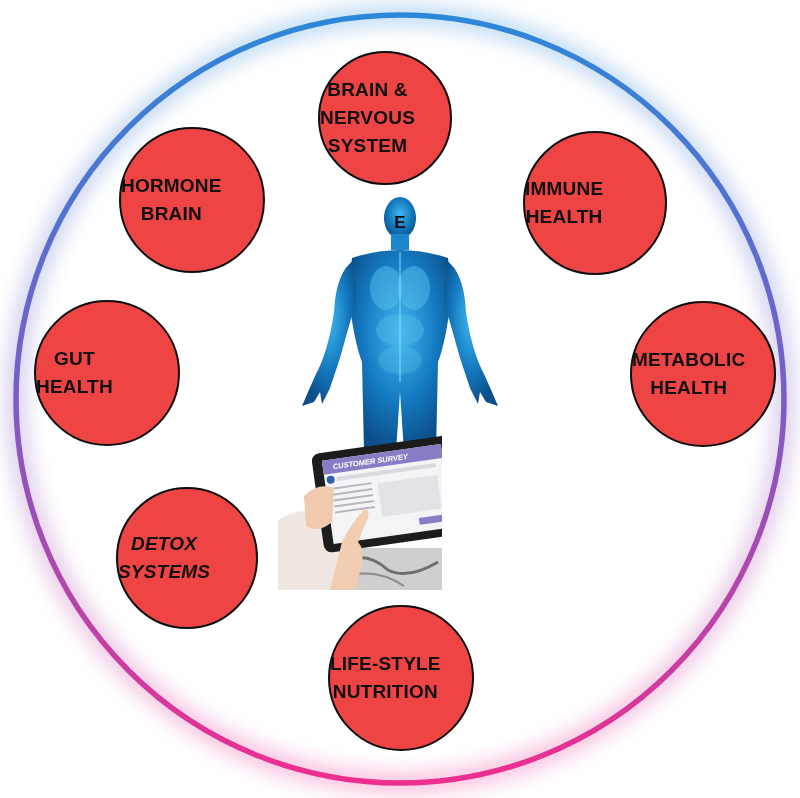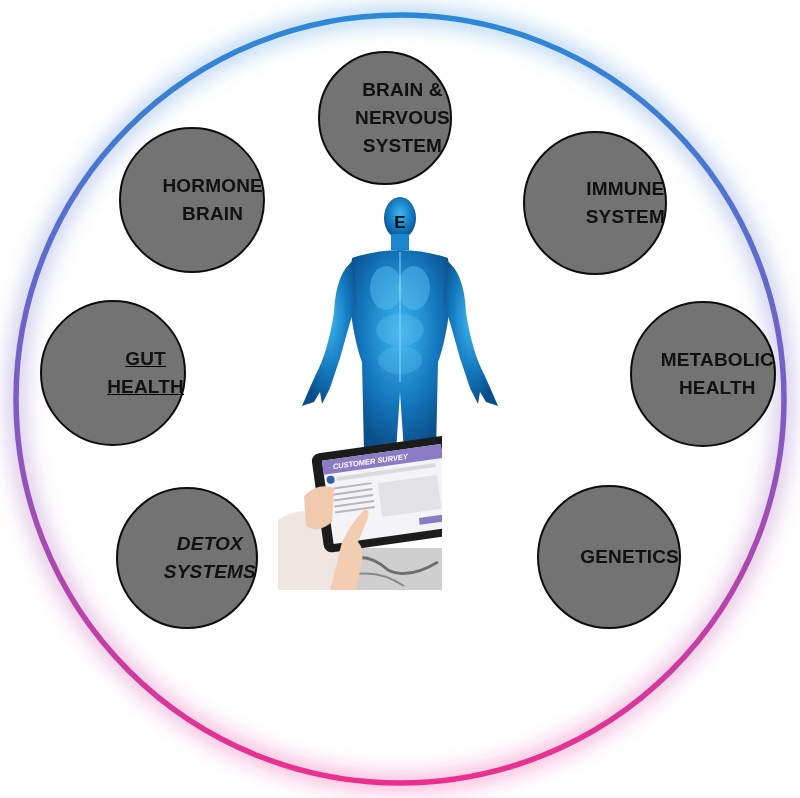--- a/index.html
+++ b/index.html
@@ -1,21 +1,21 @@
 <!DOCTYPE html>
 <html><head>
   <meta charset="utf-8">
   <style>
     html, body { margin: 0; padding: 0; background: #ffffff; }
     body { width: 800px; height: 798px; position: relative; overflow: hidden; font-family: "Liberation Sans", sans-serif; }
     .stage { position: absolute; left: 0; top: 0; width: 800px; height: 798px; }
     .ring-svg { position: absolute; left: 0; top: 0; }
     .topic {
       position: absolute; box-sizing: border-box; border: 2.5px solid #0d0d0d; border-radius: 50%;
-      background: #737373; display: flex; align-items: center; justify-content: flex-end; text-align: center;
+      background: #ef4444; display: flex; align-items: center; justify-content: flex-start; text-align: center;
     }
     .topic-label {
       font-family: "Liberation Sans", sans-serif; font-weight: 700; font-size: 19px; line-height: 28px;
       color: #111111; letter-spacing: 0.2px; white-space: pre-line;
     }
     .figure { position: absolute; }
     .tablet-photo { position: absolute; left: 278px; top: 430px; width: 164px; height: 160px; }
   </style>
 </head>
 <body>
@@ -98,36 +98,37 @@
 SYSTEM</span>
   </div>
 
   <div class="topic" style="left:119px;top:127px;width:146px;height:146px;">
     <span class="topic-label">HORMONE
 BRAIN</span>
   </div>
 
   <div class="topic" style="left:523px;top:131px;width:144px;height:144px;">
     <span class="topic-label">IMMUNE
-SYSTEM</span>
+HEALTH</span>
   </div>
 
-  <div class="topic" style="left:40px;top:300px;width:146px;height:146px;text-decoration:underline;">
+  <div class="topic" style="left:34px;top:300px;width:146px;height:146px;">
     <span class="topic-label">GUT
 HEALTH</span>
   </div>
 
   <div class="topic" style="left:630px;top:301px;width:146px;height:146px;">
     <span class="topic-label">METABOLIC
 HEALTH</span>
   </div>
 
   <div class="topic" style="left:116px;top:487px;width:142px;height:142px;font-style:italic;">
     <span class="topic-label">DETOX
 SYSTEMS</span>
   </div>
 
-  <div class="topic" style="left:537px;top:485px;width:144px;height:144px;">
-    <span class="topic-label">GENETICS</span>
+
+  <div class="topic" style="left:328px;top:605px;width:146px;height:146px;">
+    <span class="topic-label">LIFE-STYLE
+NUTRITION</span>
   </div>
-
 
 </div>
 
 </body></html>

